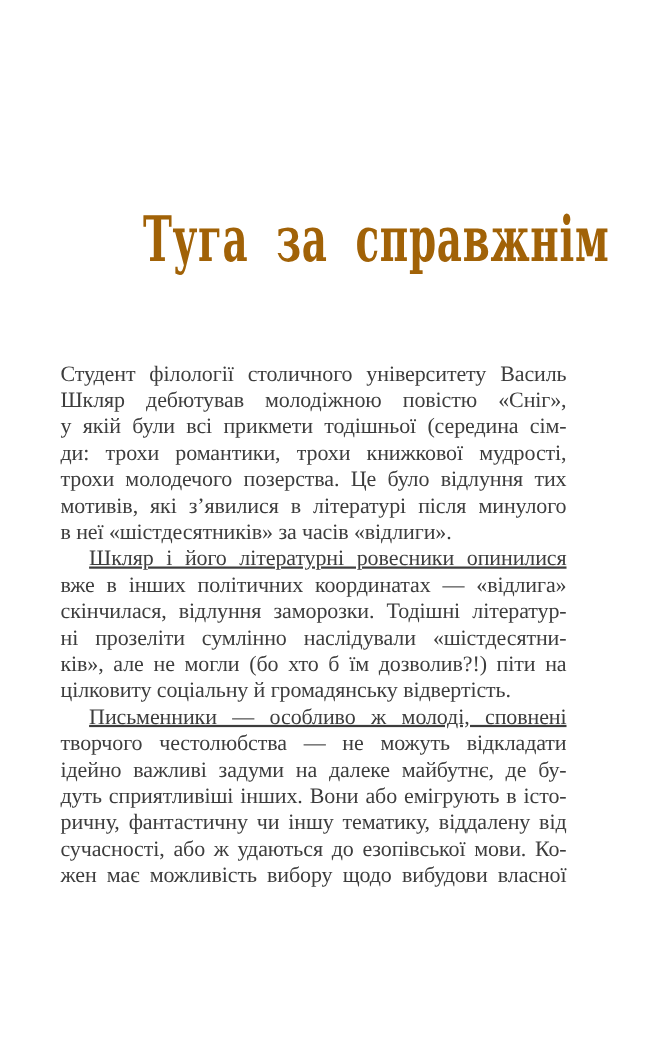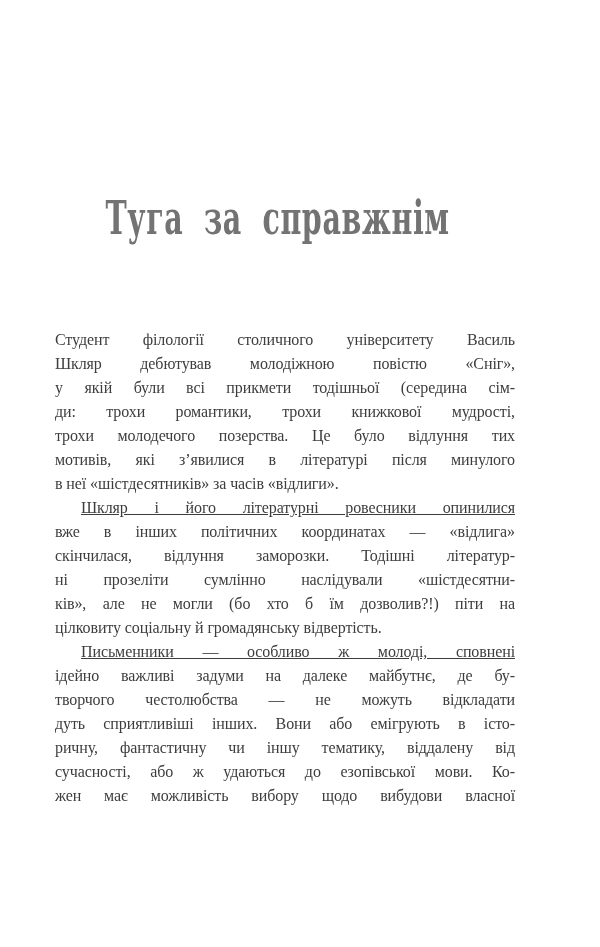--- a/index.html
+++ b/index.html
@@ -16,39 +16,39 @@
   }
   .title {
     position: absolute;
     top: 192px;
     left: 0;
     width: 476px;
     margin: 0;
     text-align: center;
     font-family: "DejaVu Serif", serif;
     font-weight: bold;
-    font-size: 46px;
+    font-size: 57px;
     line-height: 52px;
-    color: #737373;
+    color: #a16207;
   }
   .title-inner {
     display: inline-block;
     transform: scaleX(0.62);
     transform-origin: 50% 50%;
     letter-spacing: 1px;
     word-spacing: 0.35em;
     white-space: nowrap;
   }
   .body-text {
     position: absolute;
     top: 328px;
     left: 55px;
     width: 460px;
     font-family: "Liberation Serif", serif;
-    font-size: 16px;
+    font-size: 20px;
     line-height: 24px;
     color: #3d3d3d;
     letter-spacing: -0.1px;
   }
   .line {
     text-align: justify;
     text-align-last: justify;
   }
   .line.last {
     text-align-last: left;
@@ -78,21 +78,21 @@
     <div class="line last">в неї «шістдесятників» за часів «відлиги».</div>
 
     <div class="line indent">Шкляр і його літературні ровесники опинилися</div>
     <div class="line">вже в інших політичних координатах — «відлига»</div>
     <div class="line">скінчилася, відлуння заморозки. Тодішні літератур-</div>
     <div class="line">ні прозеліти сумлінно наслідували «шістдесятни-</div>
     <div class="line">ків», але не могли (бо хто б їм дозволив?!) піти на</div>
     <div class="line last">цілковиту соціальну й громадянську відвертість.</div>
 
     <div class="line indent">Письменники — особливо ж молоді, сповнені</div>
+    <div class="line">творчого честолюбства — не можуть відкладати</div>
     <div class="line">ідейно важливі задуми на далеке майбутнє, де бу-</div>
-    <div class="line">творчого честолюбства — не можуть відкладати</div>
     <div class="line">дуть сприятливіші інших. Вони або емігрують в істо-</div>
     <div class="line">ричну, фантастичну чи іншу тематику, віддалену від</div>
     <div class="line">сучасності, або ж удаються до езопівської мови. Ко-</div>
     <div class="line">жен має можливість вибору щодо вибудови власної</div>
   </div>
 
 </div>
 
 </body></html>

